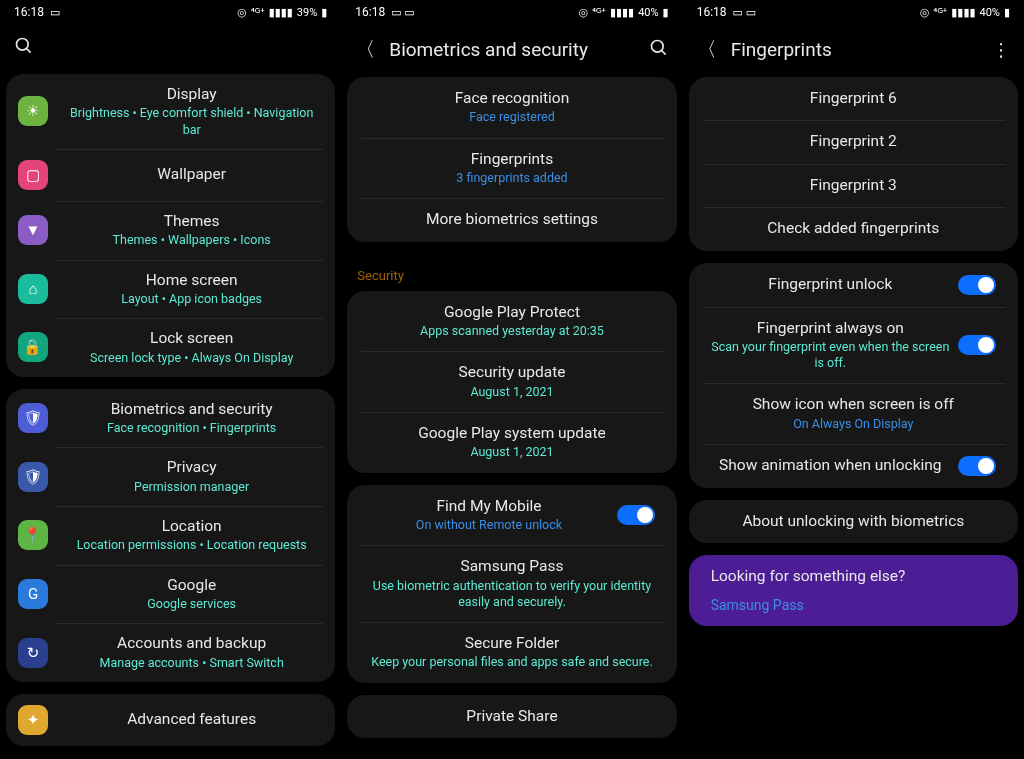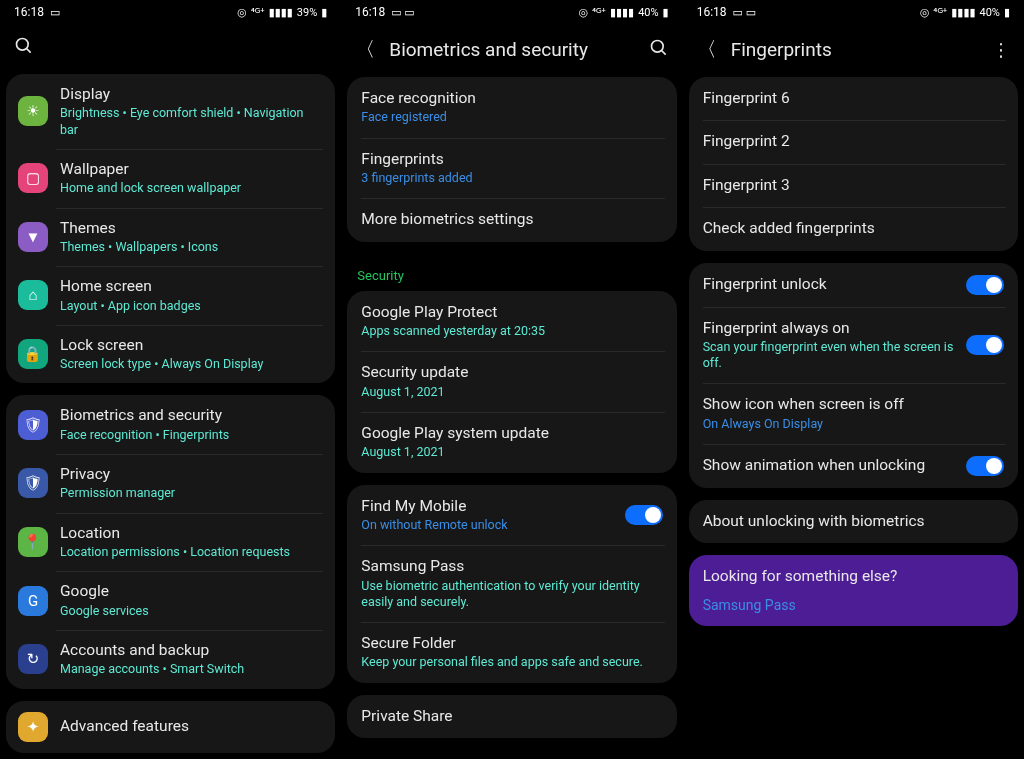--- a/index.html
+++ b/index.html
@@ -77,49 +77,49 @@
   .row + .row::before {
     content: "";
     position: absolute;
     left: 50px;
     right: 12px;
     top: 0;
     height: 0.5px;
     background: #2a2a2a;
   }
   .row.no-icon + .row.no-icon::before { left: 14px; }
-  .row.no-icon { padding: 12px 14px; }
+  .row.no-icon { padding: 12px 22px; }
   .icon-wrap {
     width: 30px;
     height: 30px;
     border-radius: 9px;
     display: flex;
     align-items: center;
     justify-content: center;
     margin-right: 12px;
     flex-shrink: 0;
     font-size: 15px;
     color: #fff;
   }
-  .row-text { flex: 1; min-width: 0; }
+  .row-text { flex: 1; min-width: 0; text-align: center; }
   .row-title {
     font-size: 15.5px;
     color: #e8e8e8;
     line-height: 1.25;
   }
   .row-sub {
     font-size: 12.5px;
     color: #5eead4;
     line-height: 1.3;
     margin-top: 1px;
   }
   .row-sub.blue { color: #3a8ee6; }
   .section-header {
     font-size: 13px;
-    color: #22c55e;
+    color: #a16207;
     padding: 14px 16px 8px;
   }
   .toggle {
     width: 38px;
     height: 20px;
     border-radius: 10px;
     position: relative;
     flex-shrink: 0;
     margin-left: 8px;
   }
@@ -179,21 +179,20 @@
         <div class="icon-wrap ic-green">☀</div>
         <div class="row-text">
           <div class="row-title">Display</div>
           <div class="row-sub">Brightness  •  Eye comfort shield  •  Navigation bar</div>
         </div>
       </div>
       <div class="row">
         <div class="icon-wrap ic-pink">▢</div>
         <div class="row-text">
           <div class="row-title">Wallpaper</div>
-          <div class="row-sub">Home and lock screen wallpaper</div>
         </div>
       </div>
       <div class="row">
         <div class="icon-wrap ic-purple">▼</div>
         <div class="row-text">
           <div class="row-title">Themes</div>
           <div class="row-sub">Themes  •  Wallpapers  •  Icons</div>
         </div>
       </div>
       <div class="row">

